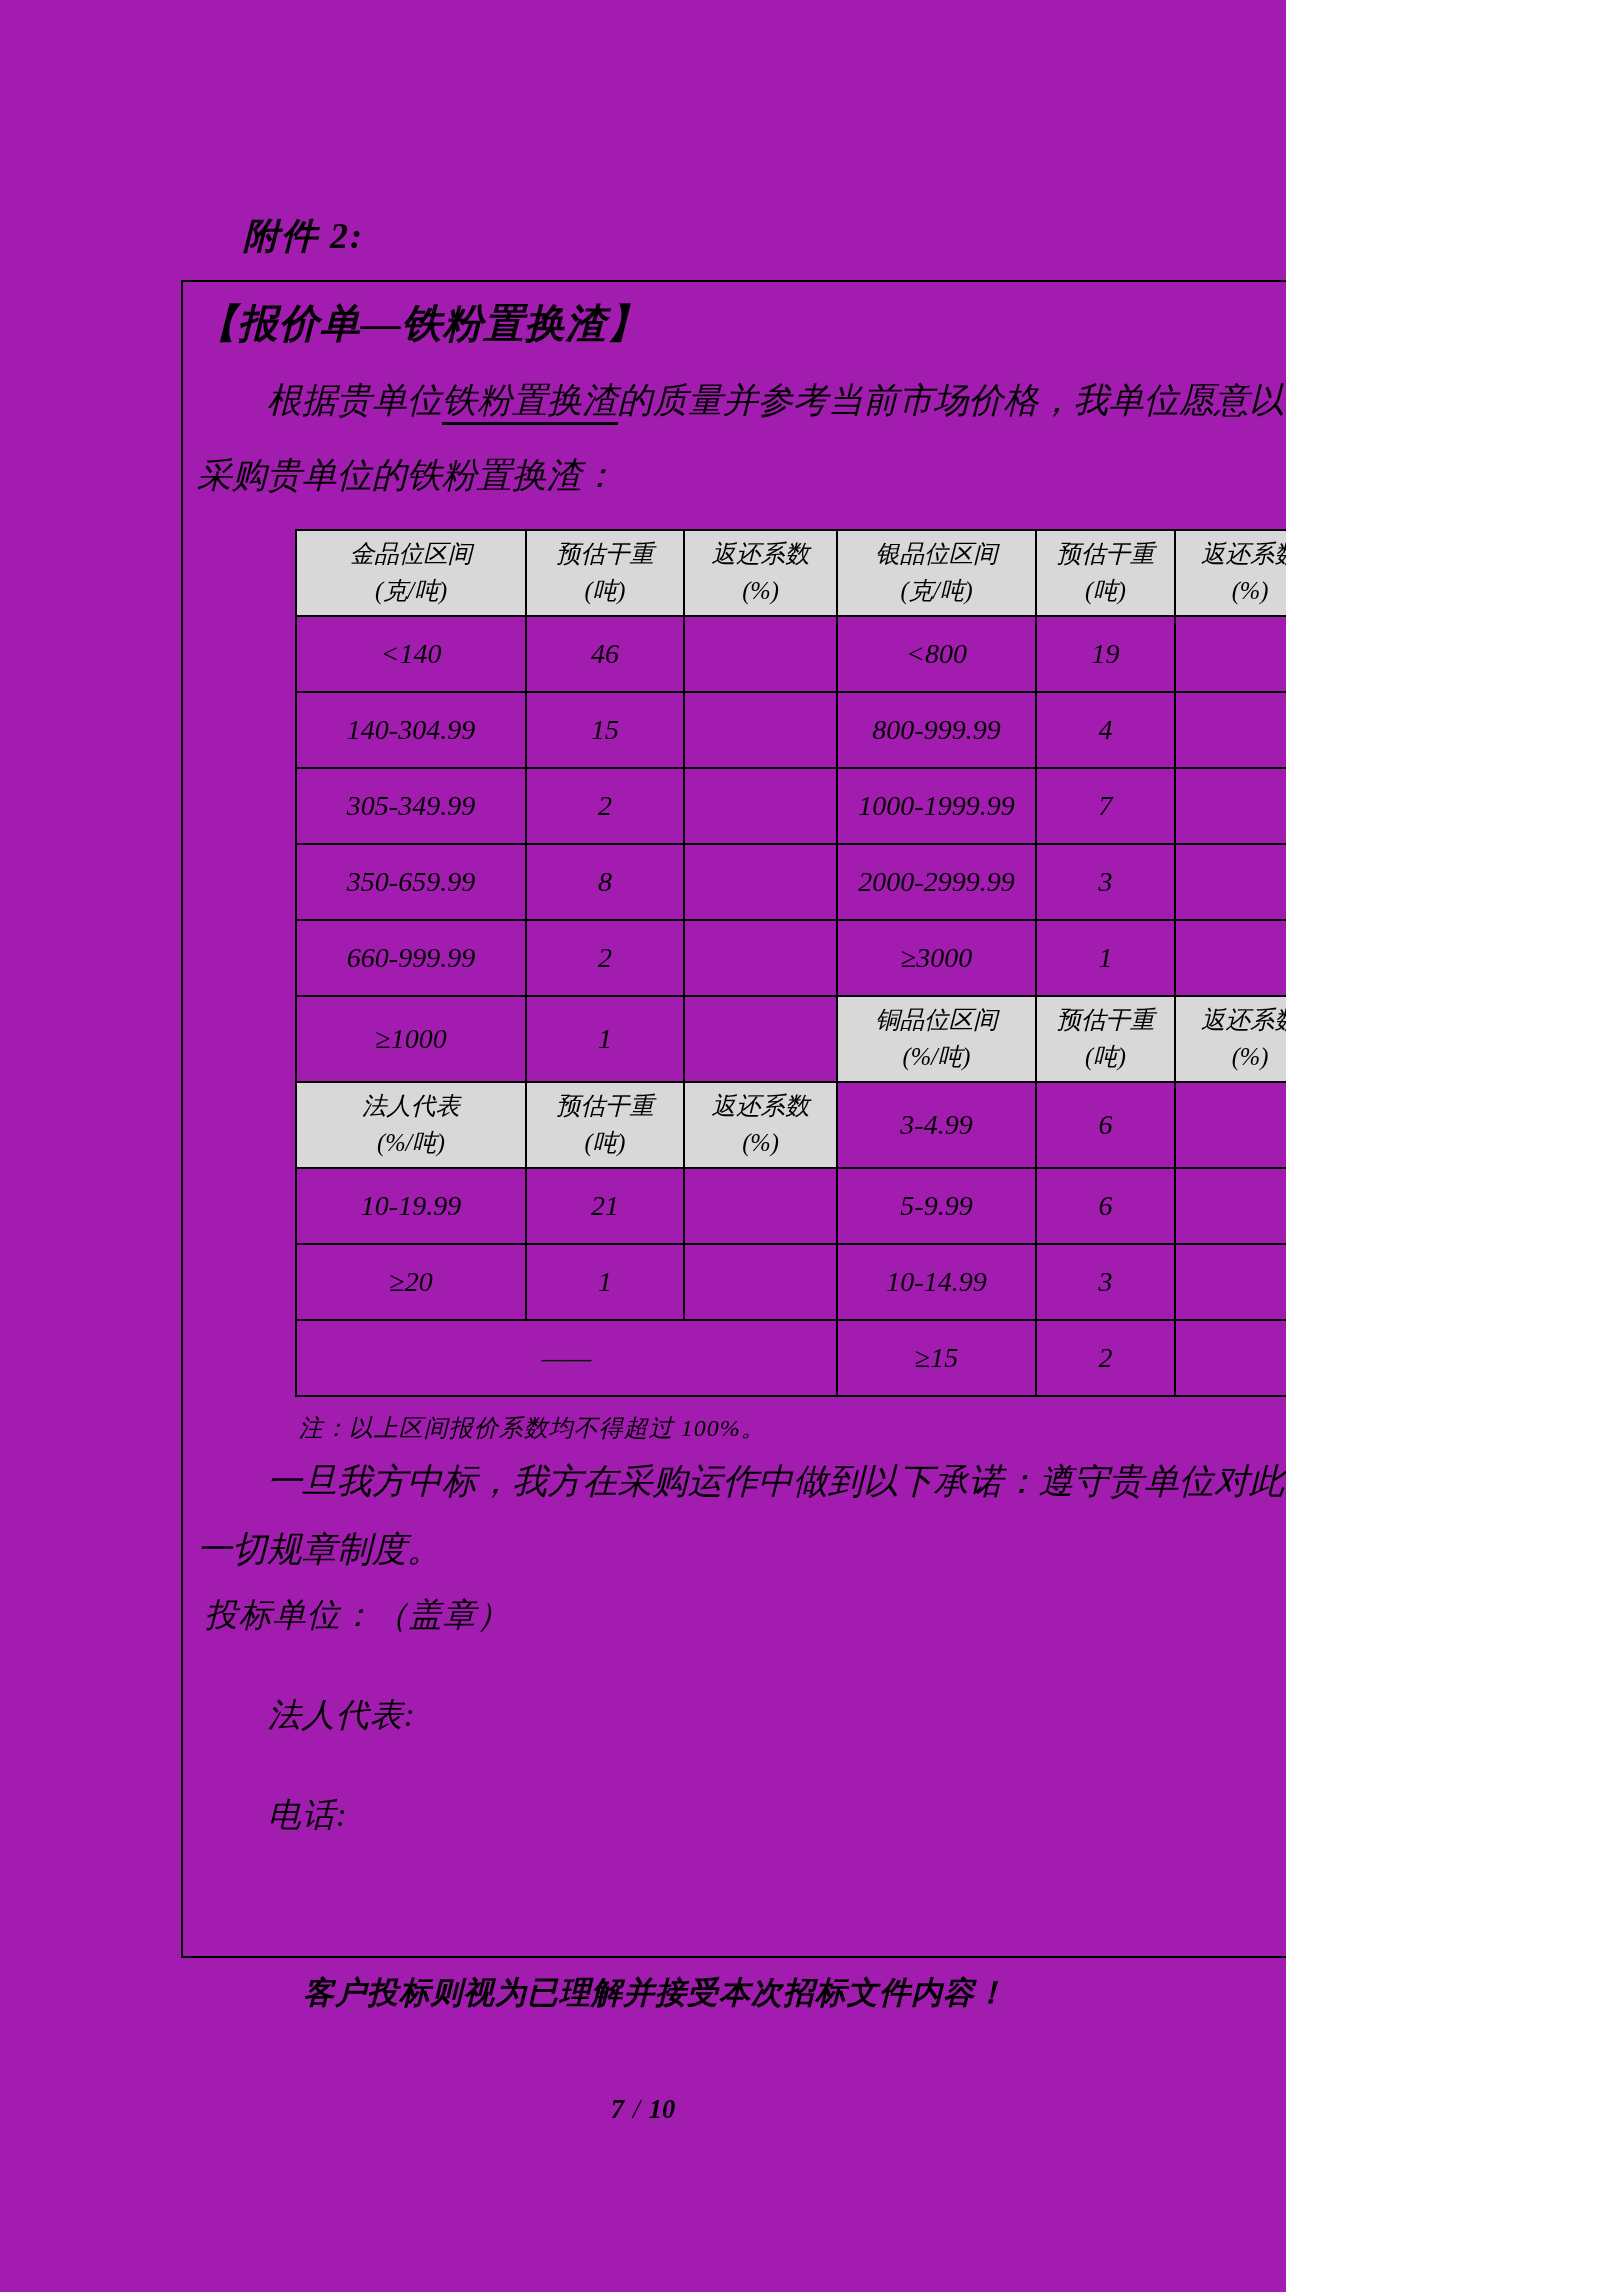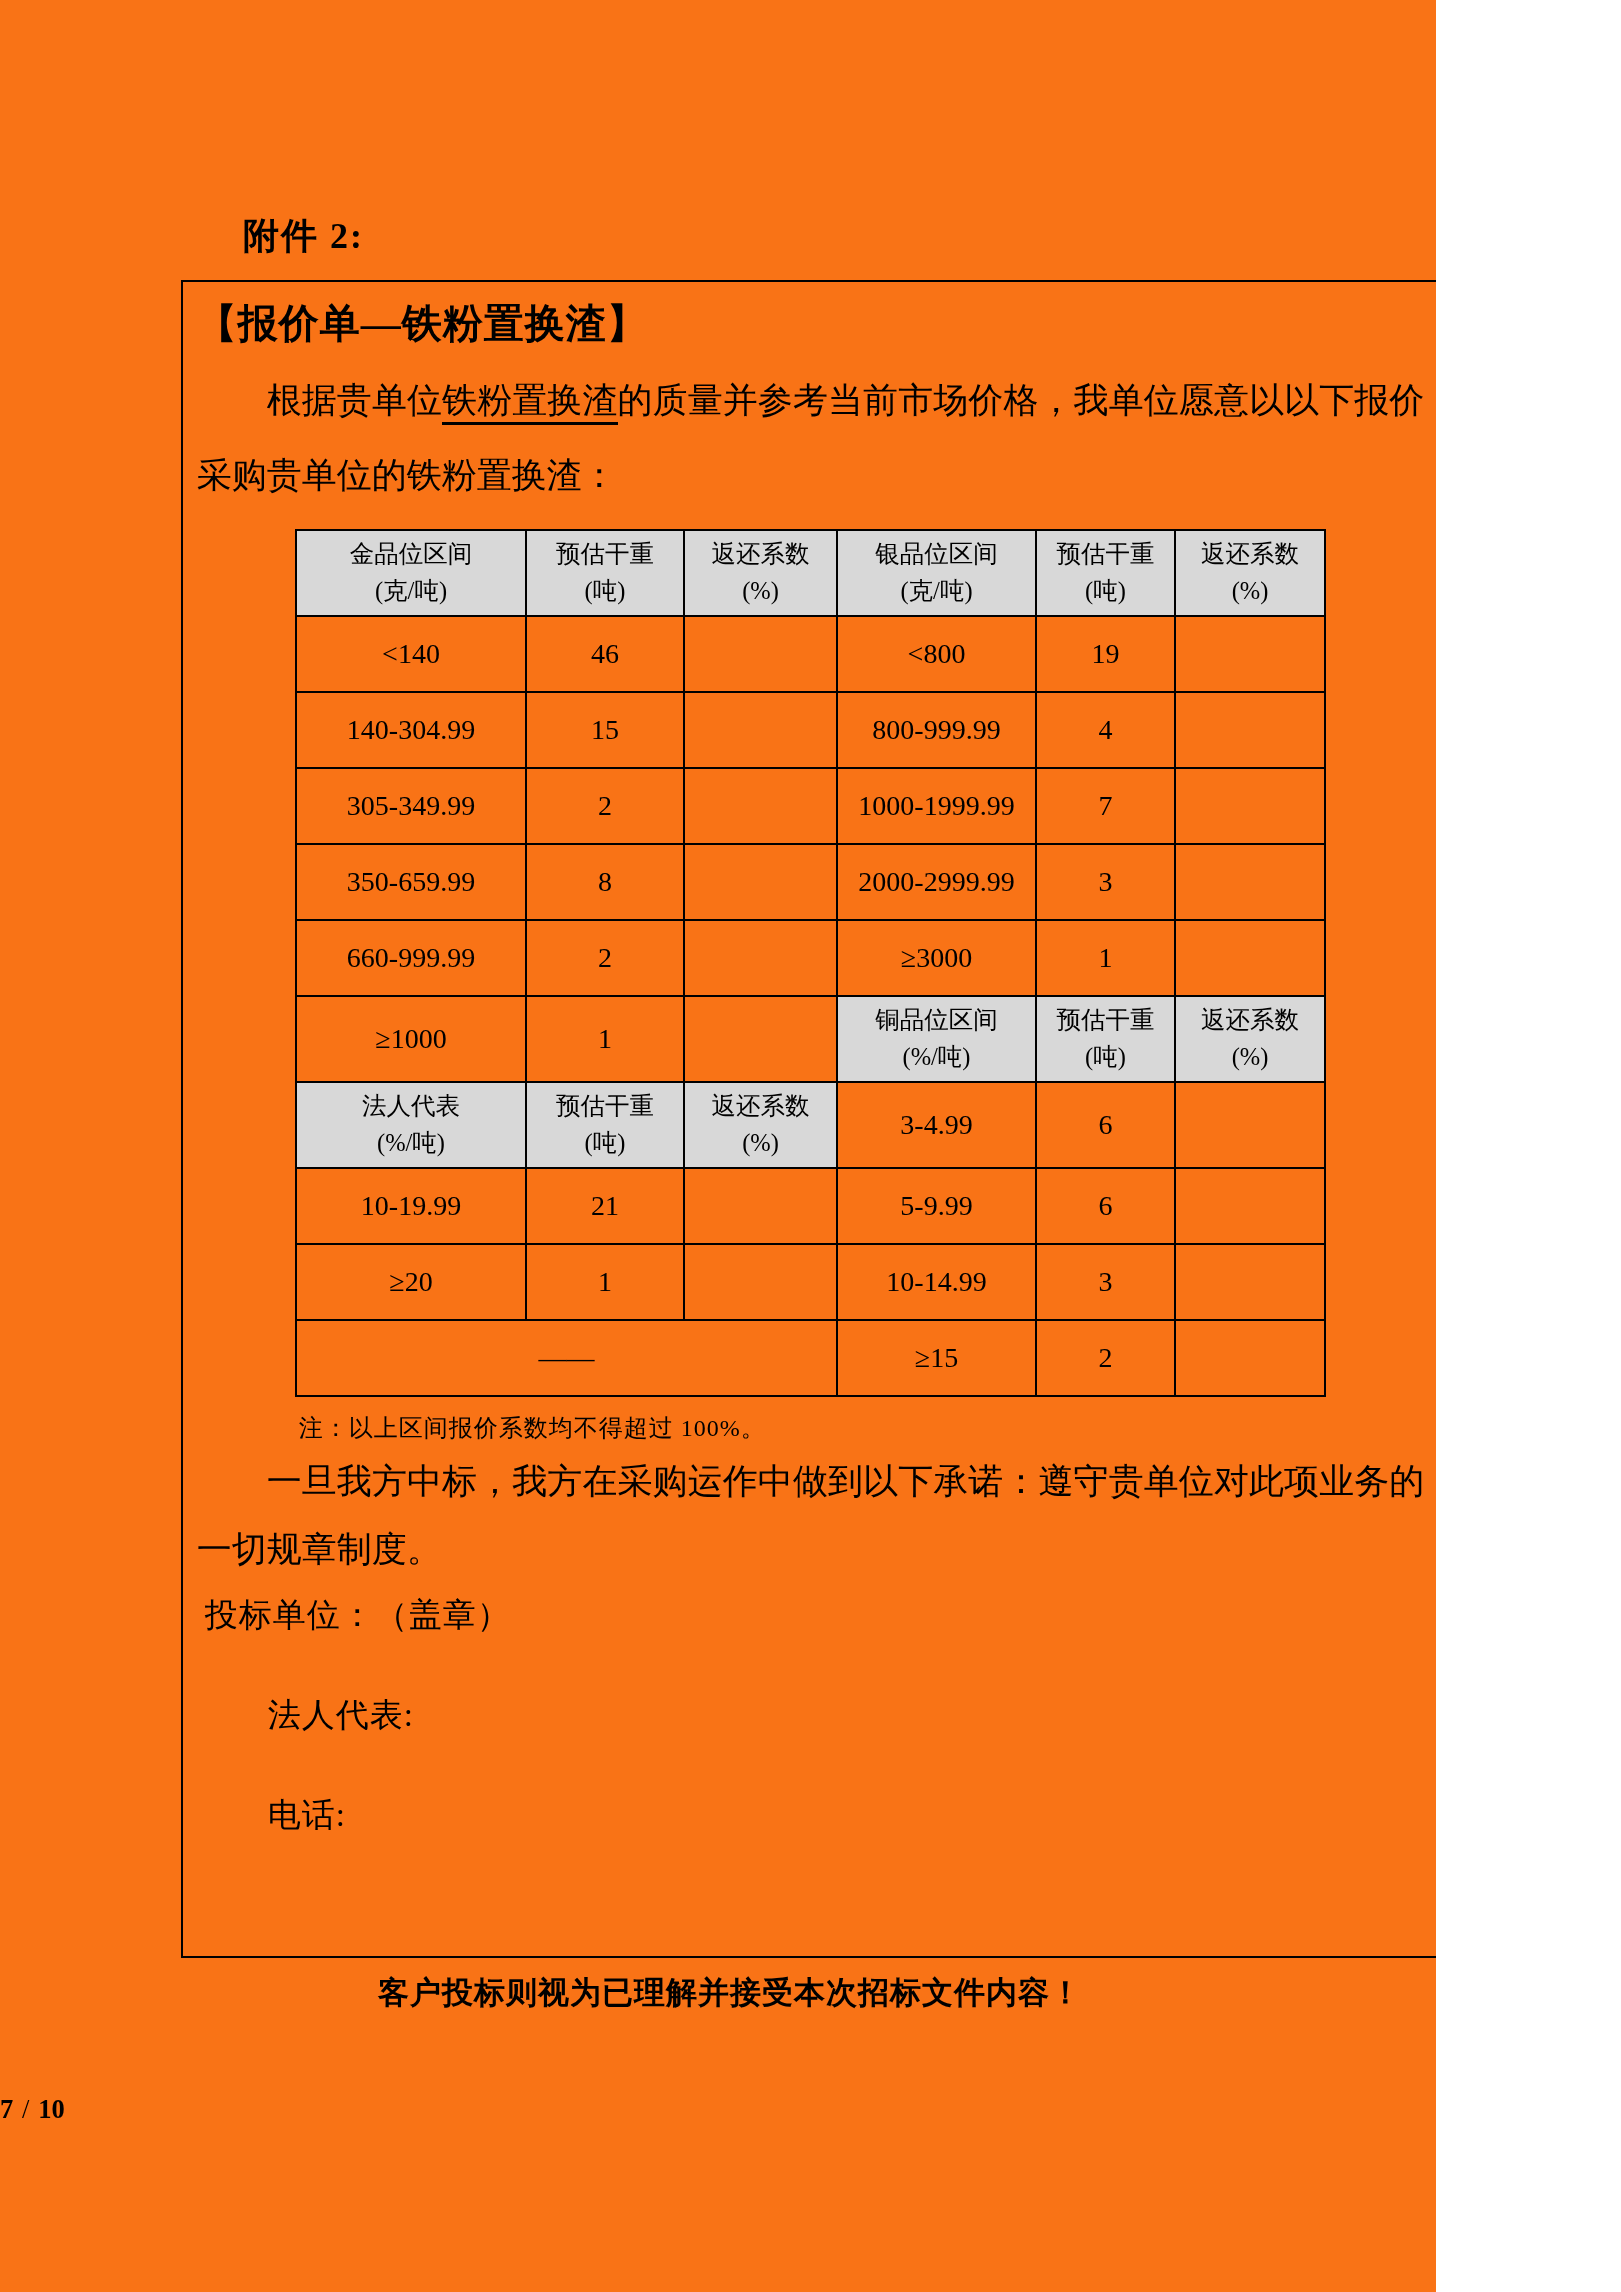--- a/index.html
+++ b/index.html
@@ -4,24 +4,25 @@
 <style>
   html, body { margin: 0; padding: 0; }
   body {
     width: 1621px;
     background: #ffffff;
     color: #000000;
     font-family: "Liberation Serif", "DejaVu Serif", serif;
   }
   .page {
     position: relative;
-    width: 1436px;
+    width: 1286px;
     height: 2293px;
-    background: #f97316;
+    background: #a21caf;
     overflow: hidden;
+    font-style: italic;
   }
   .attachment {
     position: absolute;
     left: 243px;
     top: 212px;
     font-size: 36px;
     font-weight: bold;
     letter-spacing: 2px;
   }
   .form-box {
@@ -103,21 +104,21 @@
     text-align: center;
     font-size: 31px;
     font-weight: bold;
     letter-spacing: 1px;
   }
   .page-number {
     position: absolute;
     top: 2094px;
     left: 0;
     width: 100%;
-    text-align: left;
+    text-align: center;
     font-size: 26.5px;
   }
   .page-number .num { font-weight: bold; }
   .page-number .sep { font-weight: normal; padding: 0 8.8px; }
 </style>
 </head>
 <body>
 
 <div class="page">
 

